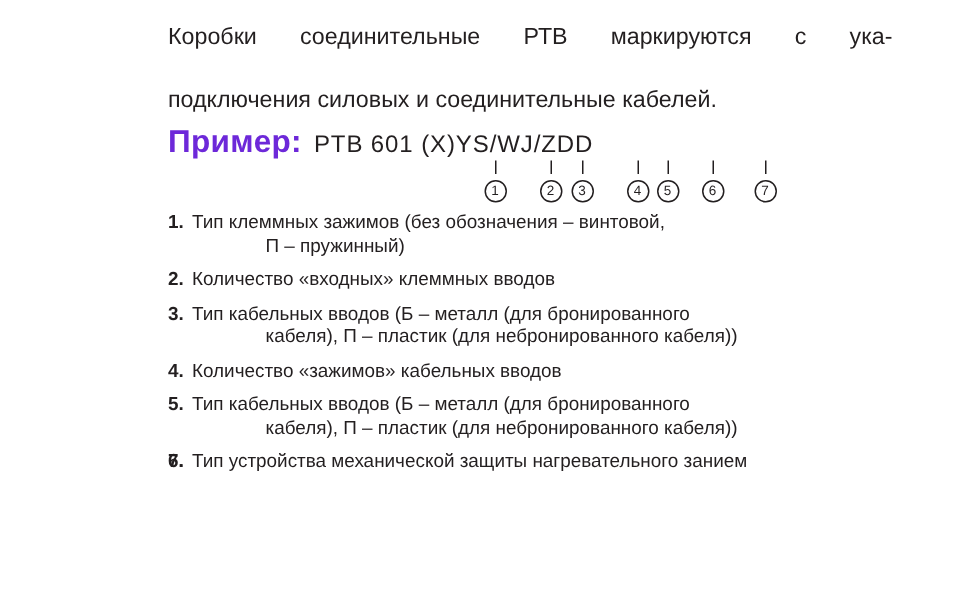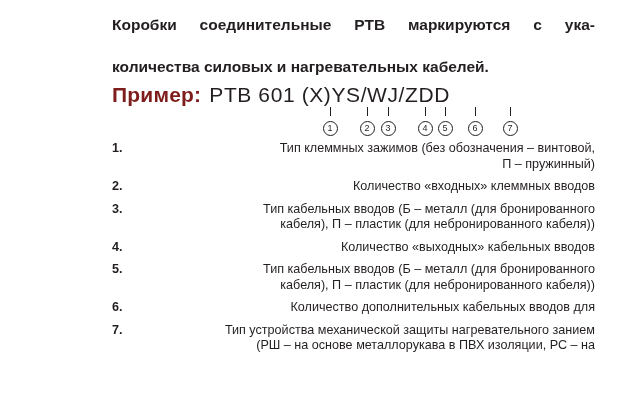--- a/index.html
+++ b/index.html
@@ -21,46 +21,45 @@
     box-sizing: border-box;
     padding: 14px 48px 0 112px;
   }
   .intro {
     font-size: 15.5px;
     line-height: 21px;
     text-align: justify;
     text-justify: inter-word;
     color: #231f20;
     margin: 0 0 6px 0;
-    font-weight: bold;
   }
   .intro .line {
     display: block;
     text-align: justify;
   }
   .intro .line::after {
     content: "";
     display: inline-block;
     width: 100%;
   }
   .intro .line.last::after {
     content: none;
   }
   .example-block {
     margin: 2px 0 0 0;
     white-space: nowrap;
   }
   .example-label {
     font-size: 21px;
     font-weight: bold;
-    color: #7f1d1d;
+    color: #6d28d9;
     letter-spacing: 0.2px;
   }
   .example-code {
-    font-size: 21px;
+    font-size: 16px;
     color: #231f20;
     letter-spacing: 0.6px;
     margin-left: 8px;
   }
   .markers {
     position: relative;
     height: 26px;
     margin: 0;
   }
   .marker {
@@ -103,34 +102,34 @@
   .list li .idx {
     position: absolute;
     left: 0;
     top: 0;
     font-weight: bold;
     font-size: 12.6px;
     color: #231f20;
   }
   .list li .txt .ln {
     display: block;
-    text-align: right;
   }
   .list li .txt .ln.indent {
     padding-left: 7px;
+    margin-left: 42px;
   }
 </style>
 </head>
 <body>
 
 <div class="page">
 
   <p class="intro">
     <span class="line">Коробки соединительные РТВ маркируются с ука-</span>
-    <span class="line last">количества силовых и нагревательных кабелей.</span>
+    <span class="line last">подключения силовых и соединительные кабелей.</span>
   </p>
 
   <div class="example-block">
     <span class="example-label">Пример:</span><span class="example-code">PTB 601 (X)YS/WJ/ZDD</span>
   </div>
 
   <div class="markers">
     <span class="marker" style="left:210px"><span class="tick"></span><span class="num">1</span></span>
     <span class="marker" style="left:247px"><span class="tick"></span><span class="num">2</span></span>
     <span class="marker" style="left:268px"><span class="tick"></span><span class="num">3</span></span>
@@ -157,39 +156,37 @@
     <li>
       <span class="idx">3.</span>
       <span class="txt">
         <span class="ln">Тип кабельных вводов (Б – металл (для бронированного</span>
         <span class="ln indent">кабеля), П – пластик (для небронированного кабеля))</span>
       </span>
     </li>
     <li>
       <span class="idx">4.</span>
       <span class="txt">
-        <span class="ln">Количество «выходных» кабельных вводов</span>
+        <span class="ln">Количество «зажимов» кабельных вводов</span>
       </span>
     </li>
     <li>
       <span class="idx">5.</span>
       <span class="txt">
         <span class="ln">Тип кабельных вводов (Б – металл (для бронированного</span>
         <span class="ln indent">кабеля), П – пластик (для небронированного кабеля))</span>
       </span>
     </li>
     <li>
       <span class="idx">6.</span>
       <span class="txt">
-        <span class="ln">Количество дополнительных кабельных вводов для</span>
       </span>
     </li>
     <li>
       <span class="idx">7.</span>
       <span class="txt">
         <span class="ln">Тип устройства механической защиты нагревательного занием</span>
-        <span class="ln indent">(РШ – на основе металлорукава в ПВХ изоляции, РС – на</span>
         
       </span>
     </li>
   </ul>
 
 </div>
 
 </body></html>

